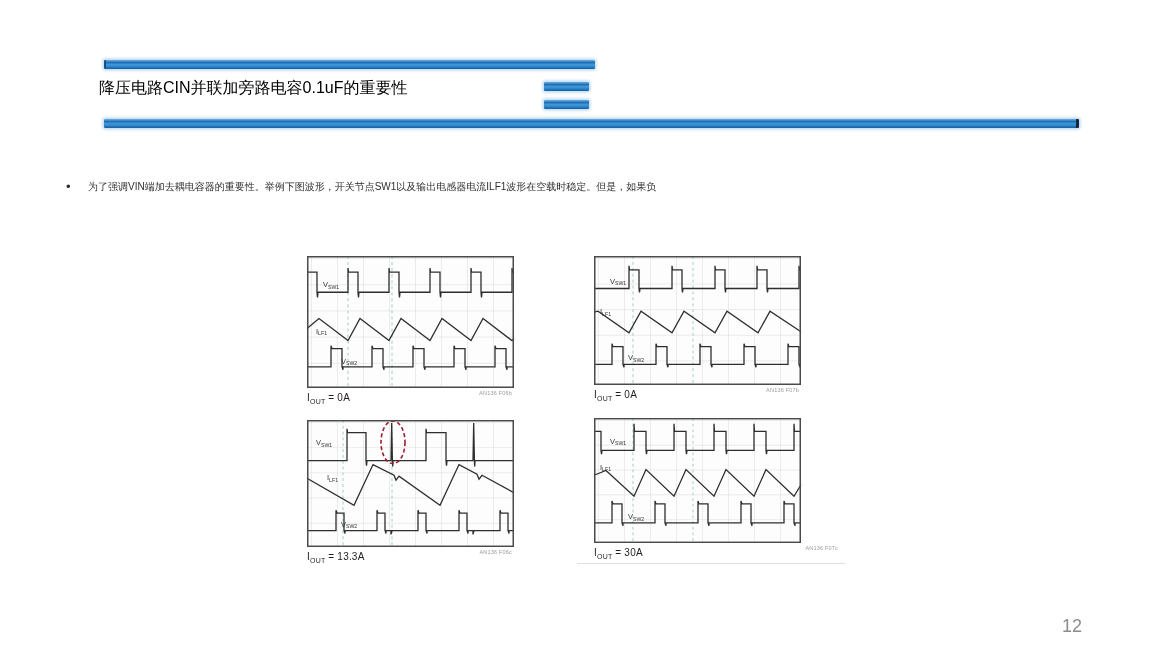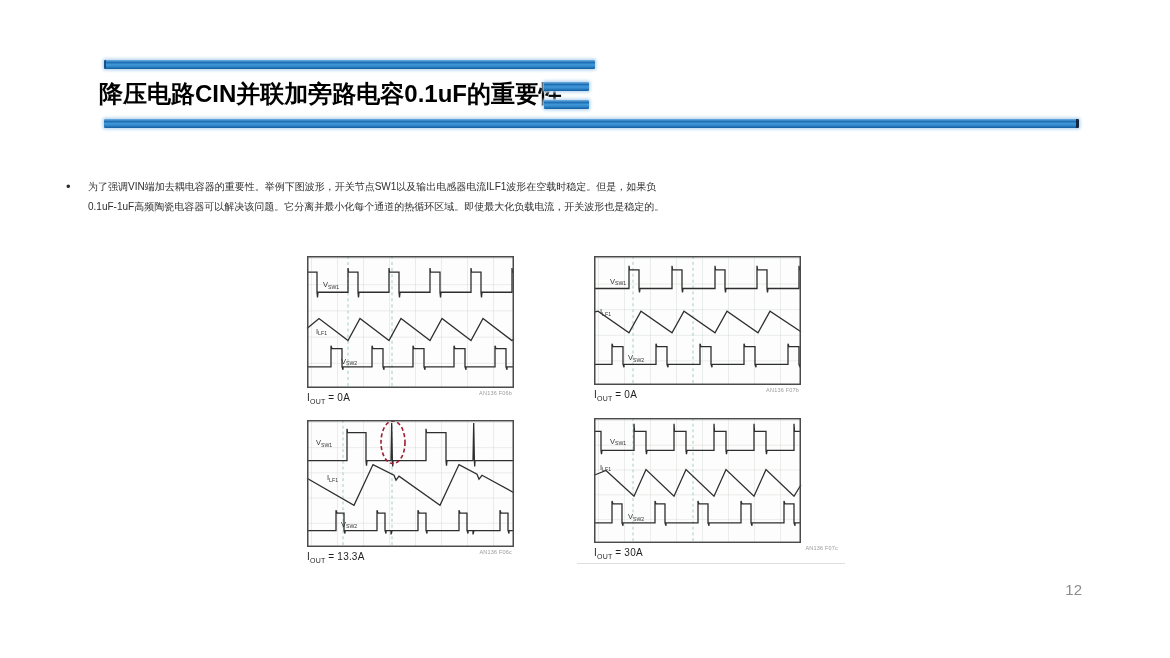--- a/index.html
+++ b/index.html
@@ -14,21 +14,21 @@
     border-radius:1px;
     box-shadow:0 0 3px 1.5px #b9d8f0;
   }
   .bar-top{left:104px;top:60px;width:489px;height:9px;border-left:2px solid #1c4f86;}
   .bar-bottom{left:104px;top:119px;width:972px;height:9px;border-right:3px solid #14283f;}
   .bar-small{left:544px;width:45px;height:9px;}
   .bar-small-1{top:82px;}
   .bar-small-2{top:100px;}
   .slide-title{
     position:absolute;left:99px;top:78px;width:470px;
-    font-size:24px;font-weight:700;color:#000;white-space:nowrap;
+    font-size:16px;font-weight:400;color:#000;white-space:nowrap;
   }
   
   .bullet-block{position:absolute;left:88px;top:177px;width:1040px;color:#2e2e2e;}
   .bullet-marker{position:absolute;left:-22px;top:2px;font-size:13px;color:#2e2e2e;}
   .para-line{font-size:10px;line-height:19.5px;white-space:nowrap;}
   
   .scope{position:absolute;}
   .scope svg{display:block;overflow:visible;}
   #scope-tl{left:307px;top:256px;width:207px;}
   #scope-tr{left:594px;top:256px;width:207px;}
@@ -48,38 +48,37 @@
   #scope-br .scope-ref{top:127px;right:-37px;}
   .img-edge{position:absolute;left:577px;top:563px;width:268px;height:1px;background:#dedede;}
   
   .trace{fill:none;stroke:#2e2e2e;stroke-width:1.3;}
   .cursor{stroke:#a3cdc4;stroke-width:1;stroke-dasharray:3 3;fill:none;}
   .frame{fill:none;stroke:#4a4a4a;stroke-width:1.5;}
   .tlabel{fill:#333;font-size:7.5px;font-family:"Liberation Sans",sans-serif;}
   .tsub{font-size:5.2px;}
   .hl-ellipse{fill:none;stroke:#9e1b32;stroke-width:1.6;stroke-dasharray:4 2.6;}
   
-  .page-number{position:absolute;left:1058px;top:581px;width:24px;text-align:right;
-    font-size:15px;color:#8c8c8c;}
+  .page-number{position:absolute;left:1058px;top:616px;width:24px;text-align:right;
+    font-size:18px;color:#8c8c8c;}
 </style>
 </head>
 <body>
 
 <div class="slide">
 
   <div class="bar bar-top"></div>
   <div class="slide-title">降压电路CIN并联加旁路电容0.1uF的重要性</div>
   <div class="bar bar-small bar-small-1"></div>
   <div class="bar bar-small bar-small-2"></div>
   <div class="bar bar-bottom"></div>
 
   <div class="bullet-block">
     <span class="bullet-marker">•</span>
     <div class="para-line">为了强调VIN端加去耦电容器的重要性。举例下图波形，开关节点SW1以及输出电感器电流ILF1波形在空载时稳定。但是，如果负</div>
-    <div class="para-line">0.1uF-1uF高频陶瓷电容器可以解决该问题。它分离并最小化每个通道的热循环区域。即使最大化负载电流，开关波形也是稳定的。</div>
   </div>
 
   <div class="scope" id="scope-tl">
     <svg width="207" height="132" viewBox="0 0 207 131" preserveAspectRatio="none">
       <defs>
         <pattern id="grid" width="26" height="26" patternUnits="userSpaceOnUse" x="4" y="2">
           <path d="M26,0 L0,0 0,26" fill="none" stroke="#ccd4cb" stroke-width="0.8"></path>
         </pattern>
       </defs>
       <rect width="207" height="131" fill="#fdfdfd"></rect>

